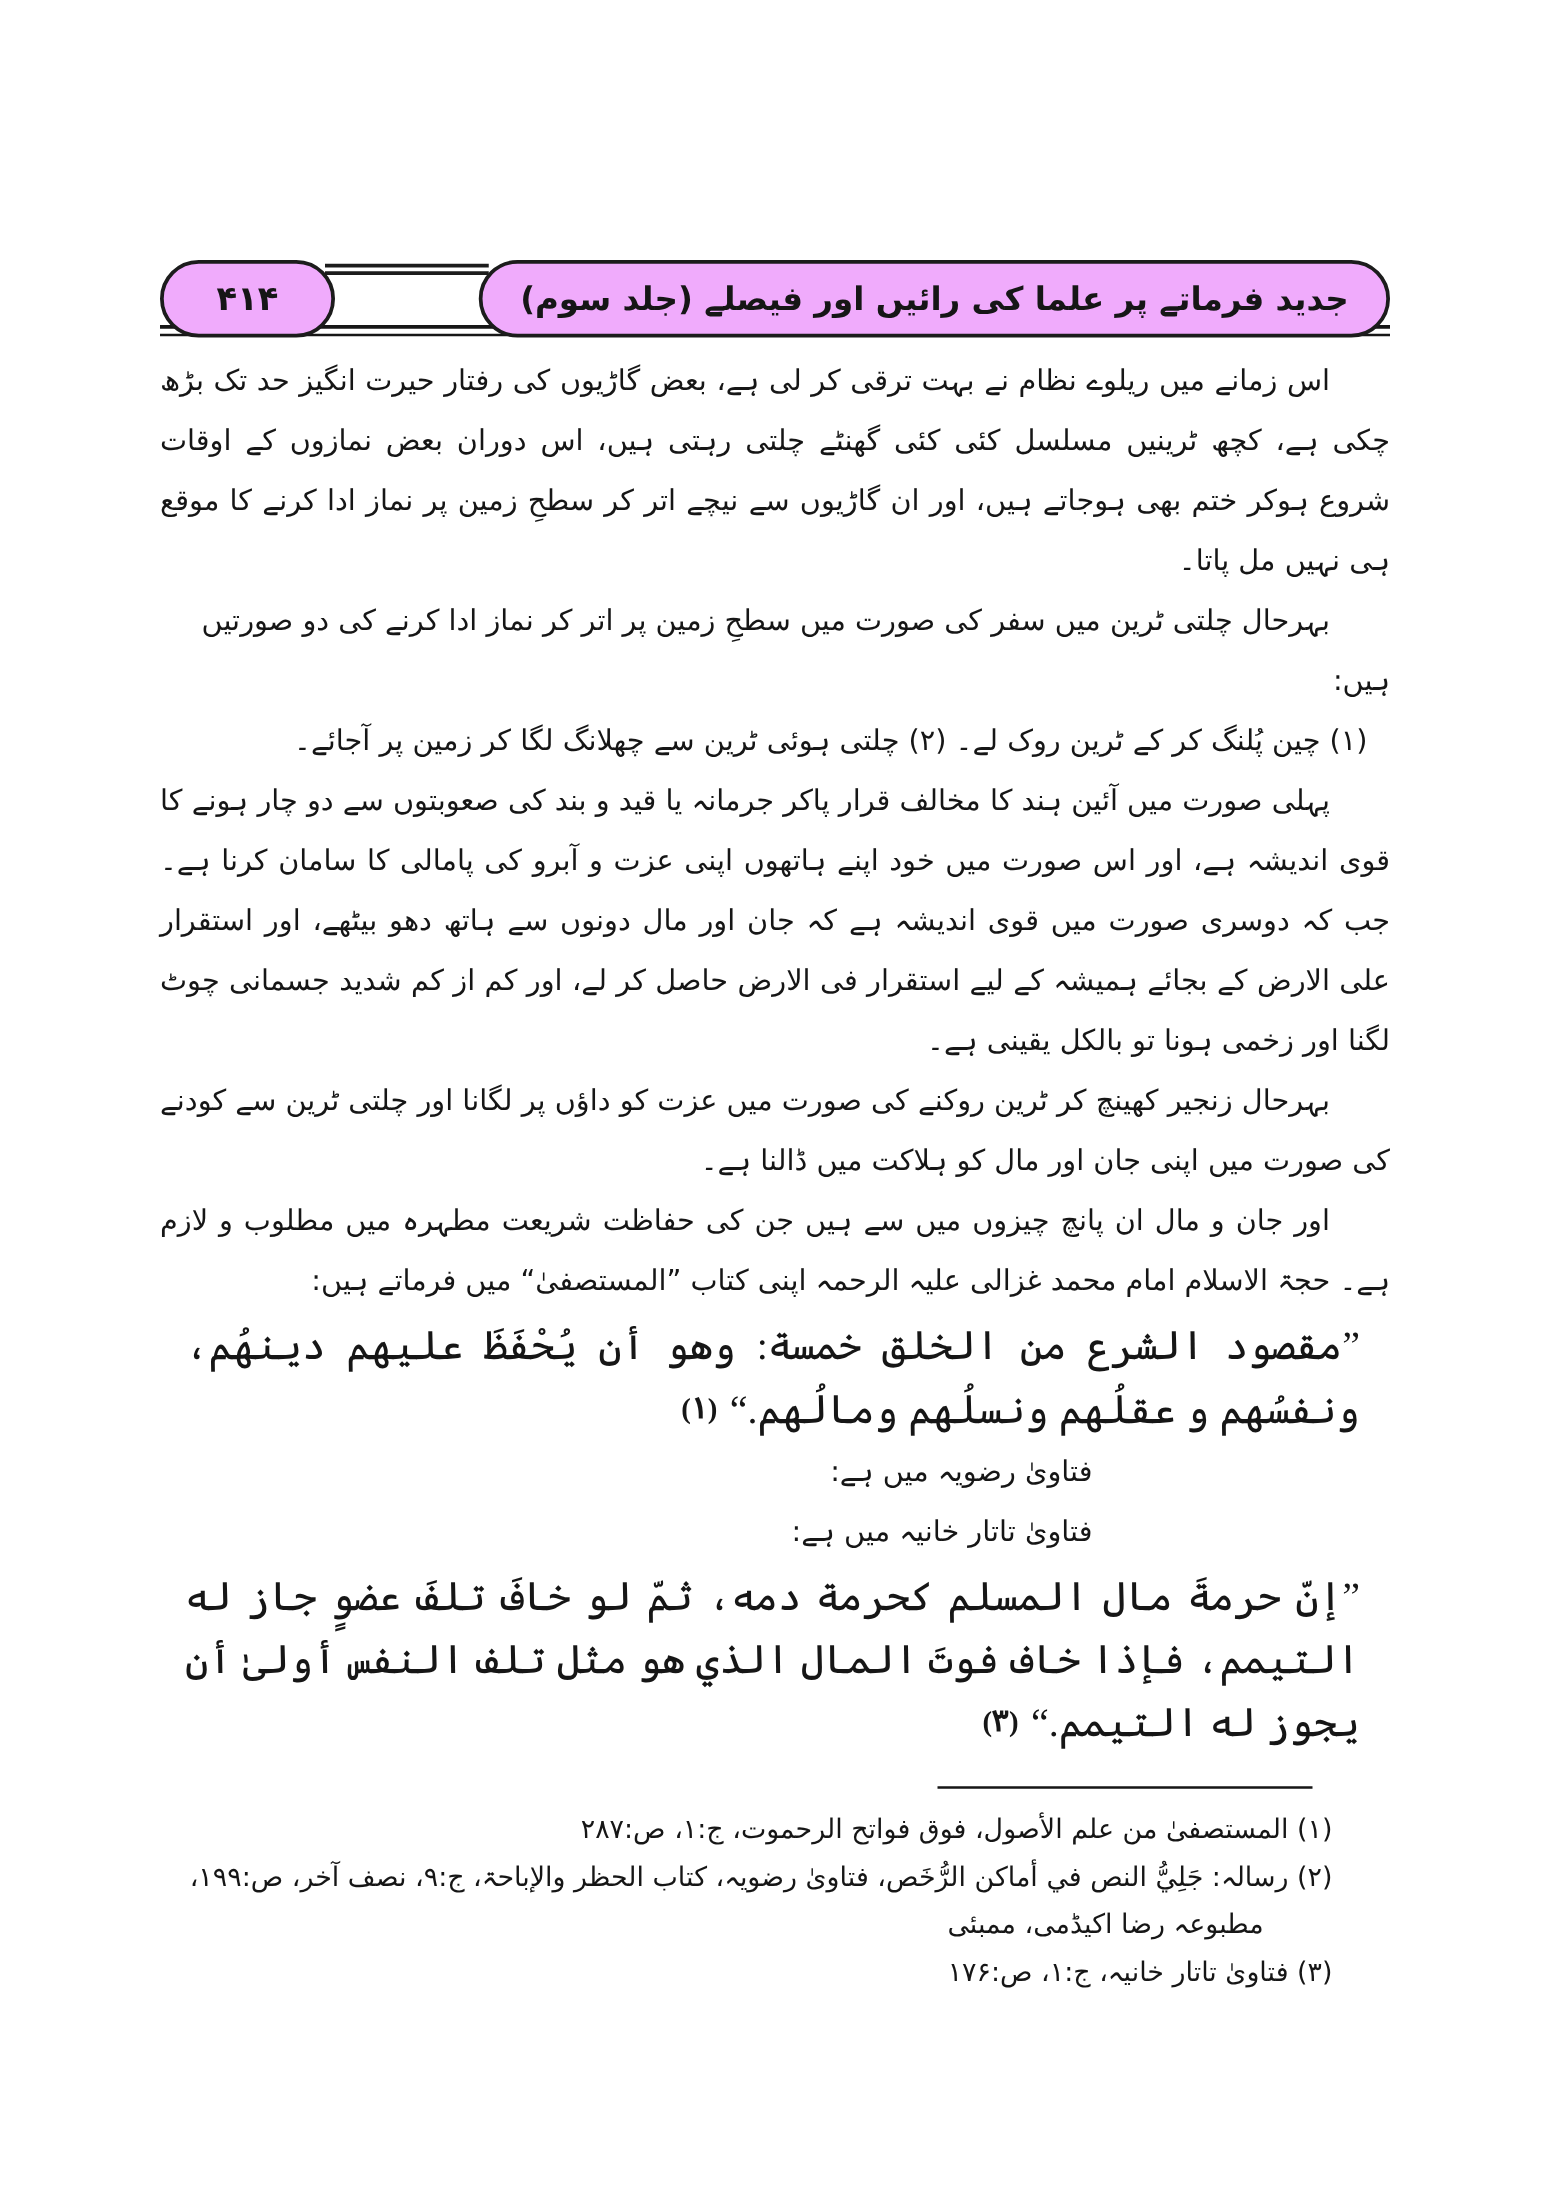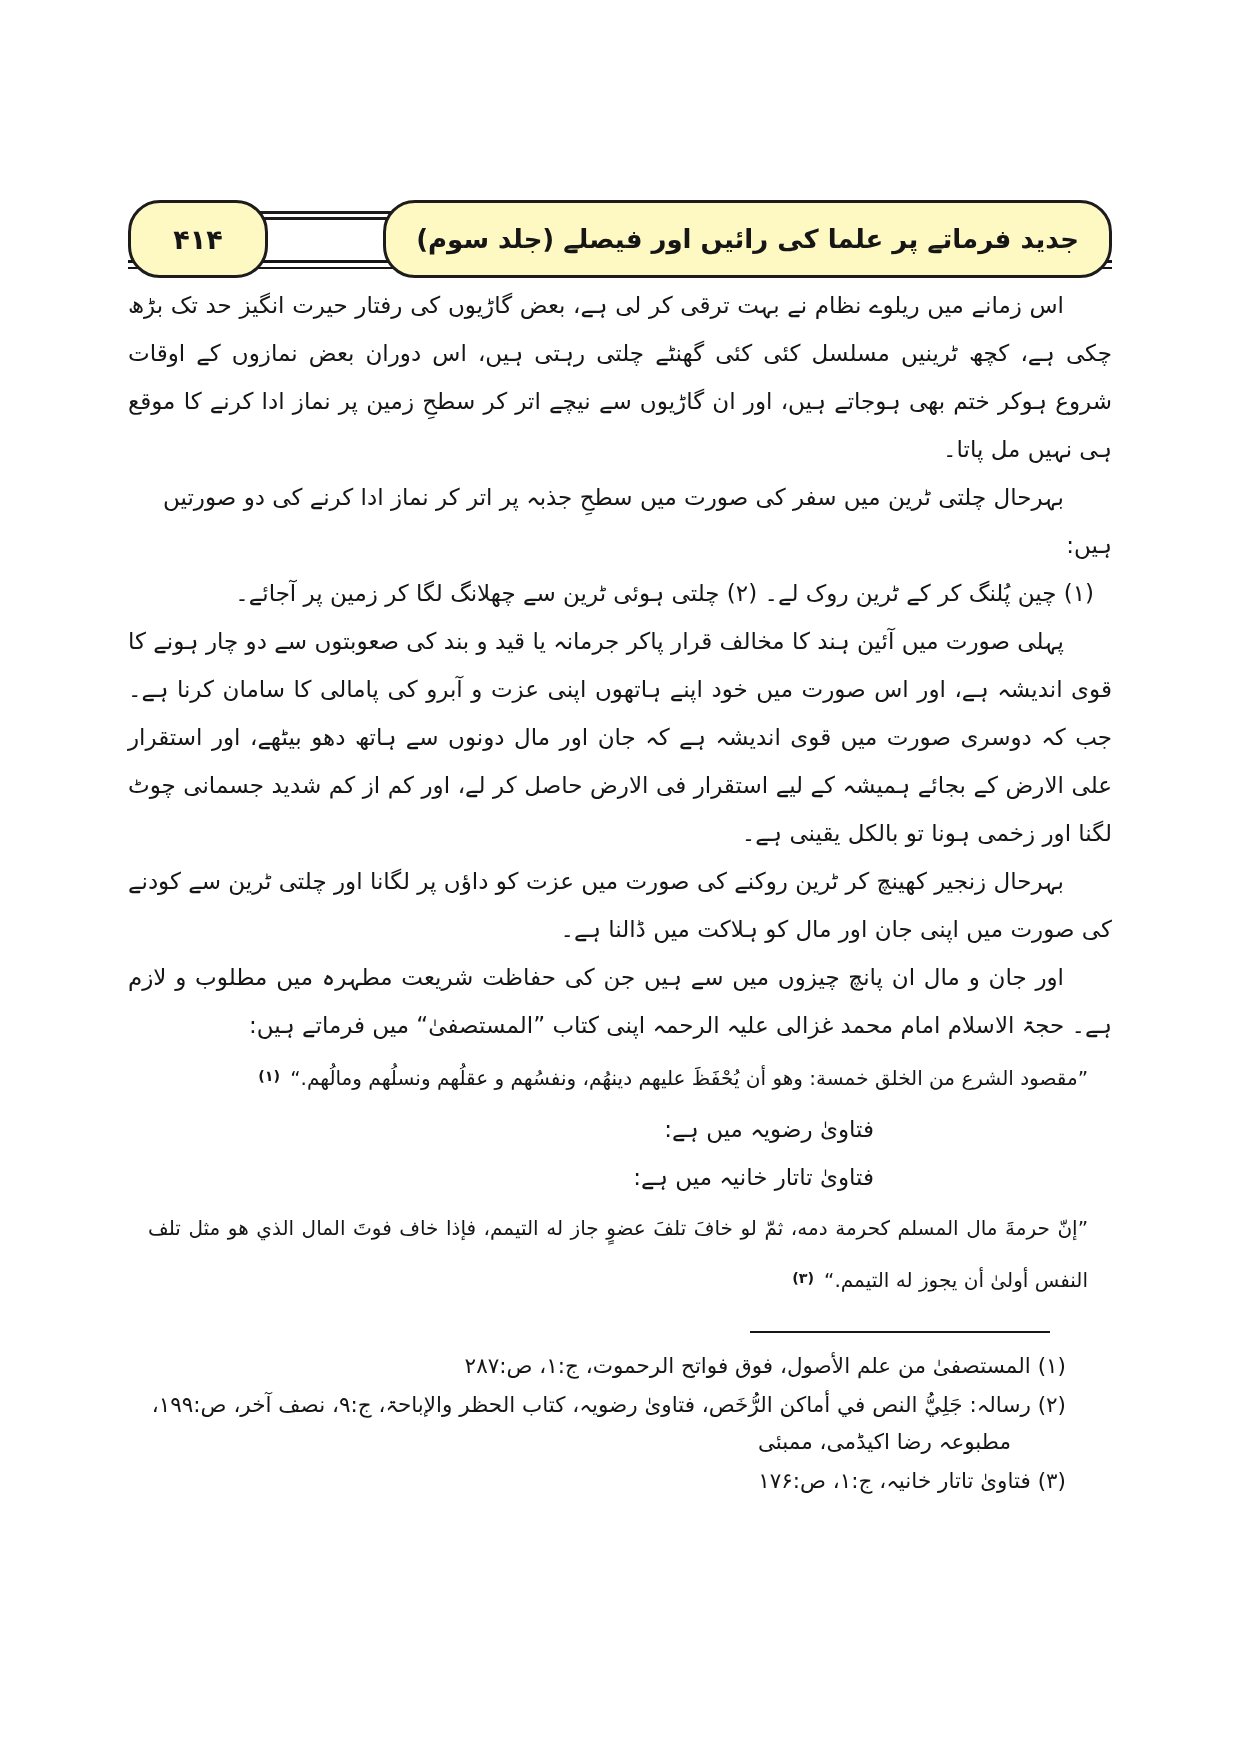--- a/index.html
+++ b/index.html
@@ -16,24 +16,24 @@
     overflow: hidden;
     direction: rtl;
   }
   
   .header-row {
     display: flex;
     align-items: center;
     height: 64px;
   }
   .pill {
-    background: #fef9c3;
+    background: #f0abfc;
     border: 3px solid #1c1c1c;
     border-radius: 32px;
-    height: 78px;
+    height: 62px;
     display: flex;
     align-items: center;
     justify-content: center;
     box-sizing: border-box;
     position: relative;
     z-index: 1;
     font-weight: bold;
     margin-top: 48px;
   }
   .pill.title-box { padding: 0 30px; font-size: 26px; min-width: 470px; }
@@ -61,21 +61,21 @@
     margin: 0;
     text-align: right;
     padding-right: 238px;
     text-indent: 0;
   }
   .quote {
     margin: 2px 0;
     padding: 0 24px 0 20px;
     text-align: justify;
   }
-  .quote.arabic { font-size: 20px; line-height: 50px; }
+  .quote.arabic { font-size: 32px; line-height: 50px; font-family: Liberation Serif, serif; }
   .quote.urdu   { font-size: 23px; line-height: 48px; }
   .marker {
     font-size: 0.72em;
     vertical-align: 4px;
     margin-right: 10px;
     font-weight: bold;
   }
   
   .fn-divider {
     width: 300px;
@@ -107,21 +107,21 @@
       <span>۴۱۴</span>
     </div>
   </div>
 
   <div class="double-rule"></div>
 
   <div class="body-text">
 
     <p class="para">اس زمانے میں ریلوے نظام نے بہت ترقی کر لی ہے، بعض گاڑیوں کی رفتار حیرت انگیز حد تک بڑھ چکی ہے، کچھ ٹرینیں مسلسل کئی کئی گھنٹے چلتی رہتی ہیں، اس دوران بعض نمازوں کے اوقات شروع ہوکر ختم بھی ہوجاتے ہیں، اور ان گاڑیوں سے نیچے اتر کر سطحِ زمین پر نماز ادا کرنے کا موقع ہی نہیں مل پاتا۔</p>
 
-    <p class="para single">بہرحال چلتی ٹرین میں سفر کی صورت میں سطحِ جذبہ پر اتر کر نماز ادا کرنے کی دو صورتیں ہیں:</p>
+    <p class="para single">بہرحال چلتی ٹرین میں سفر کی صورت میں سطحِ زمین پر اتر کر نماز ادا کرنے کی دو صورتیں ہیں:</p>
 
     <p class="para no-indent single">(۱) چین پُلنگ کر کے ٹرین روک لے۔ (۲) چلتی ہوئی ٹرین سے چھلانگ لگا کر زمین پر آجائے۔</p>
 
     <p class="para">پہلی صورت میں آئین ہند کا مخالف قرار پاکر جرمانہ یا قید و بند کی صعوبتوں سے دو چار ہونے کا قوی اندیشہ ہے، اور اس صورت میں خود اپنے ہاتھوں اپنی عزت و آبرو کی پامالی کا سامان کرنا ہے۔ جب کہ دوسری صورت میں قوی اندیشہ ہے کہ جان اور مال دونوں سے ہاتھ دھو بیٹھے، اور استقرار علی الارض کے بجائے ہمیشہ کے لیے استقرار فی الارض حاصل کر لے، اور کم از کم شدید جسمانی چوٹ لگنا اور زخمی ہونا تو بالکل یقینی ہے۔</p>
 
     <p class="para">بہرحال زنجیر کھینچ کر ٹرین روکنے کی صورت میں عزت کو داؤں پر لگانا اور چلتی ٹرین سے کودنے کی صورت میں اپنی جان اور مال کو ہلاکت میں ڈالنا ہے۔</p>
 
     <p class="para">اور جان و مال ان پانچ چیزوں میں سے ہیں جن کی حفاظت شریعت مطہرہ میں مطلوب و لازم ہے۔ حجۃ الاسلام امام محمد غزالی علیہ الرحمہ اپنی کتاب ”المستصفیٰ“ میں فرماتے ہیں:</p>
 
     <div class="quote arabic">

